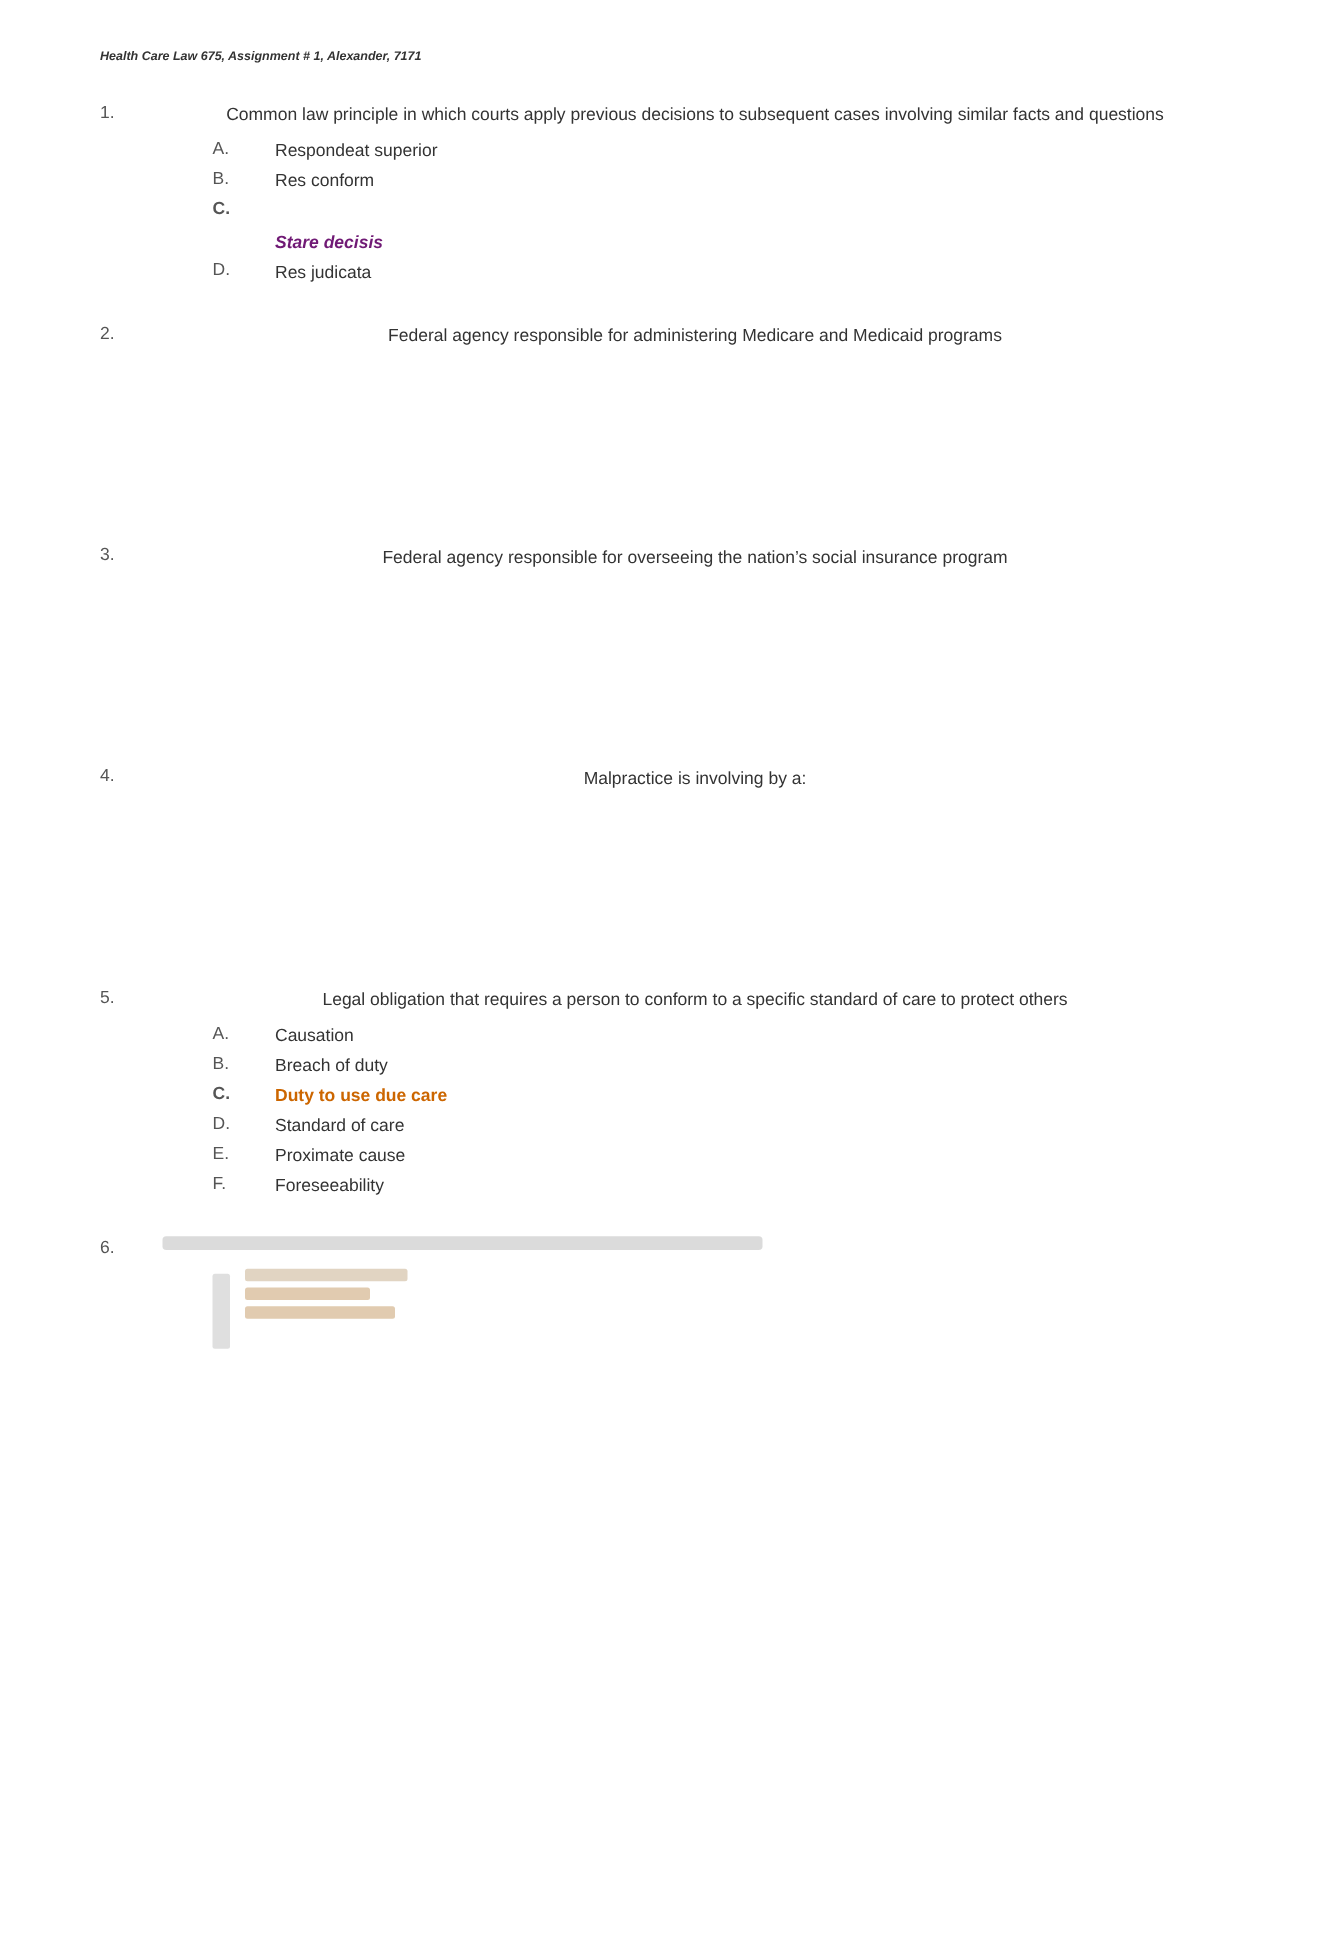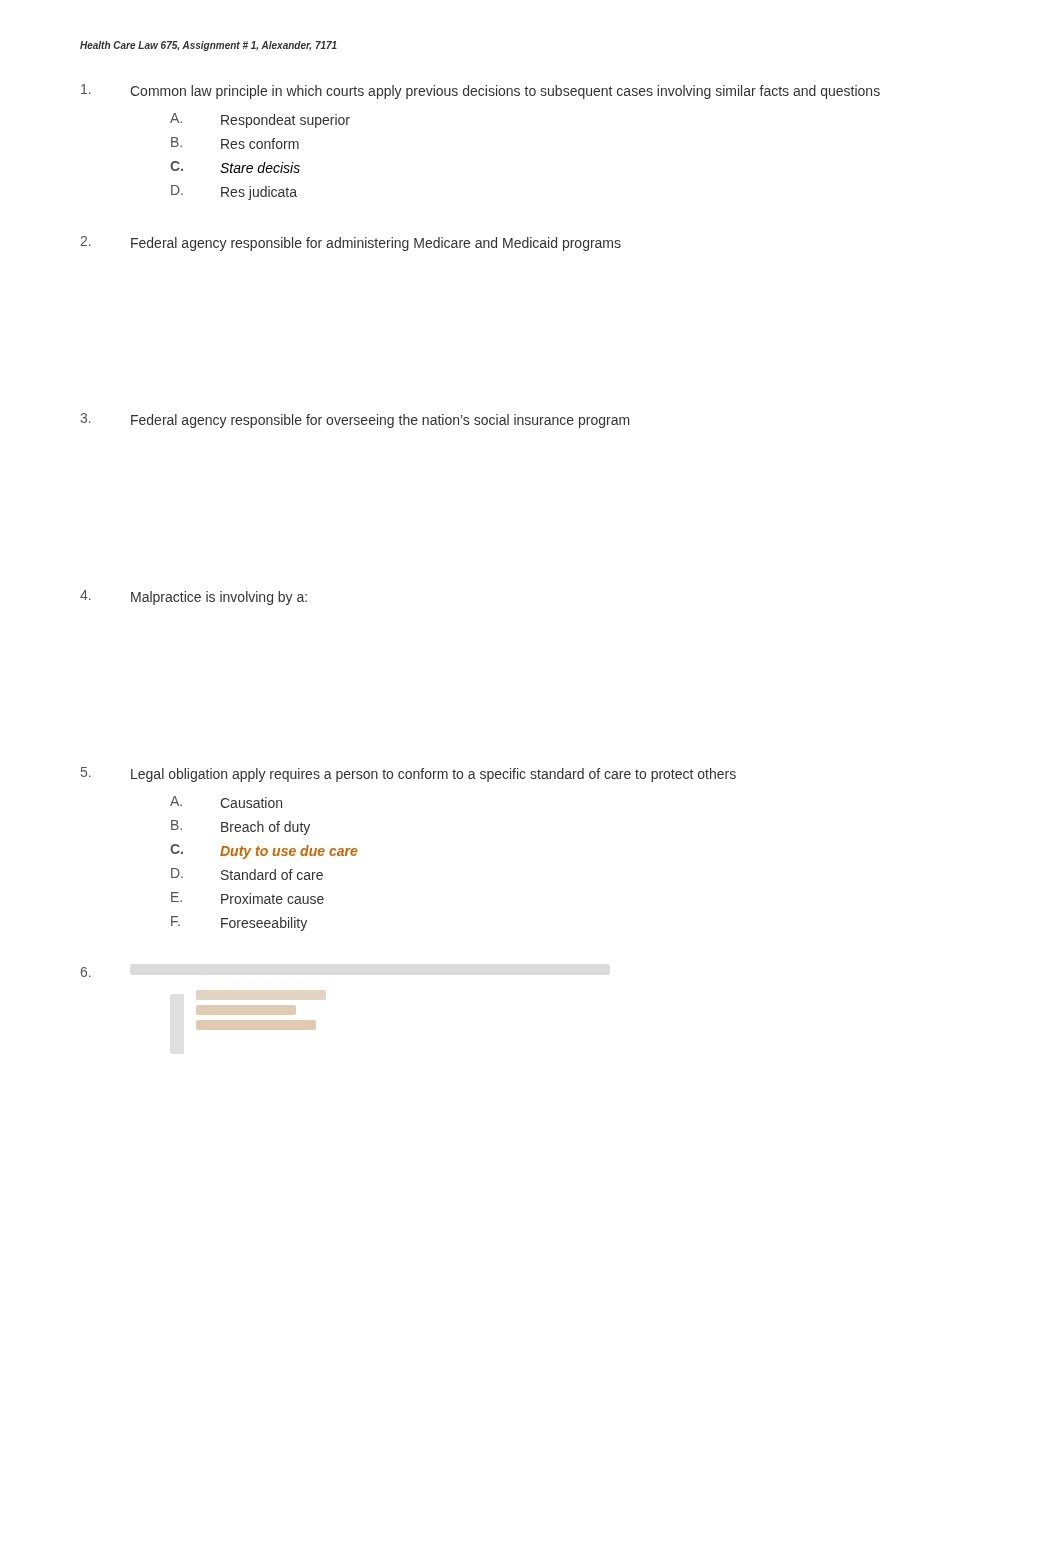--- a/index.html
+++ b/index.html
@@ -41,20 +41,21 @@
       font-size: 14px;
       color: #555;
       padding-top: 0;
     }
 
     .question-text {
       font-size: 14px;
       color: #333;
       line-height: 1.5;
       flex: 1;
+      text-align: center;
     }
 
     .answer-options {
       margin-top: 8px;
       margin-left: 90px;
     }
 
     .answer-row {
       display: flex;
       align-items: flex-start;
@@ -68,29 +69,29 @@
     }
 
     .answer-text {
       font-size: 14px;
       color: #333;
       line-height: 1.5;
       text-align: right;
     }
 
     .answer-correct-red {
-      color: #000000;
-      font-weight: normal;
+      color: #701a75;
+      font-weight: bold;
       font-style: italic;
+      margin-top: 25px;
     }
 
     .answer-correct-orange {
       color: #cc6600;
       font-weight: bold;
-      font-style: italic;
     }
 
     .answer-letter-bold {
       font-weight: bold;
     }
 
     .blurred-line {
       height: 12px;
       background: #d0d0d0;
       border-radius: 3px;
@@ -152,21 +153,21 @@
   <div class="question-row">
     <span class="question-number">4.</span>
     <span class="question-text">Malpractice is involving by a:</span>
   </div>
   <div class="question-spacer-lg"></div>
 </div>
 
 <div class="question-block">
   <div class="question-row">
     <span class="question-number">5.</span>
-    <span class="question-text">Legal obligation apply requires a person to conform to a specific standard of care to protect others</span>
+    <span class="question-text">Legal obligation that requires a person to conform to a specific standard of care to protect others</span>
   </div>
   <div class="answer-options">
     <div class="answer-row">
       <span class="answer-letter">A.</span>
       <span class="answer-text">Causation</span>
     </div>
     <div class="answer-row">
       <span class="answer-letter">B.</span>
       <span class="answer-text">Breach of duty</span>
     </div>

